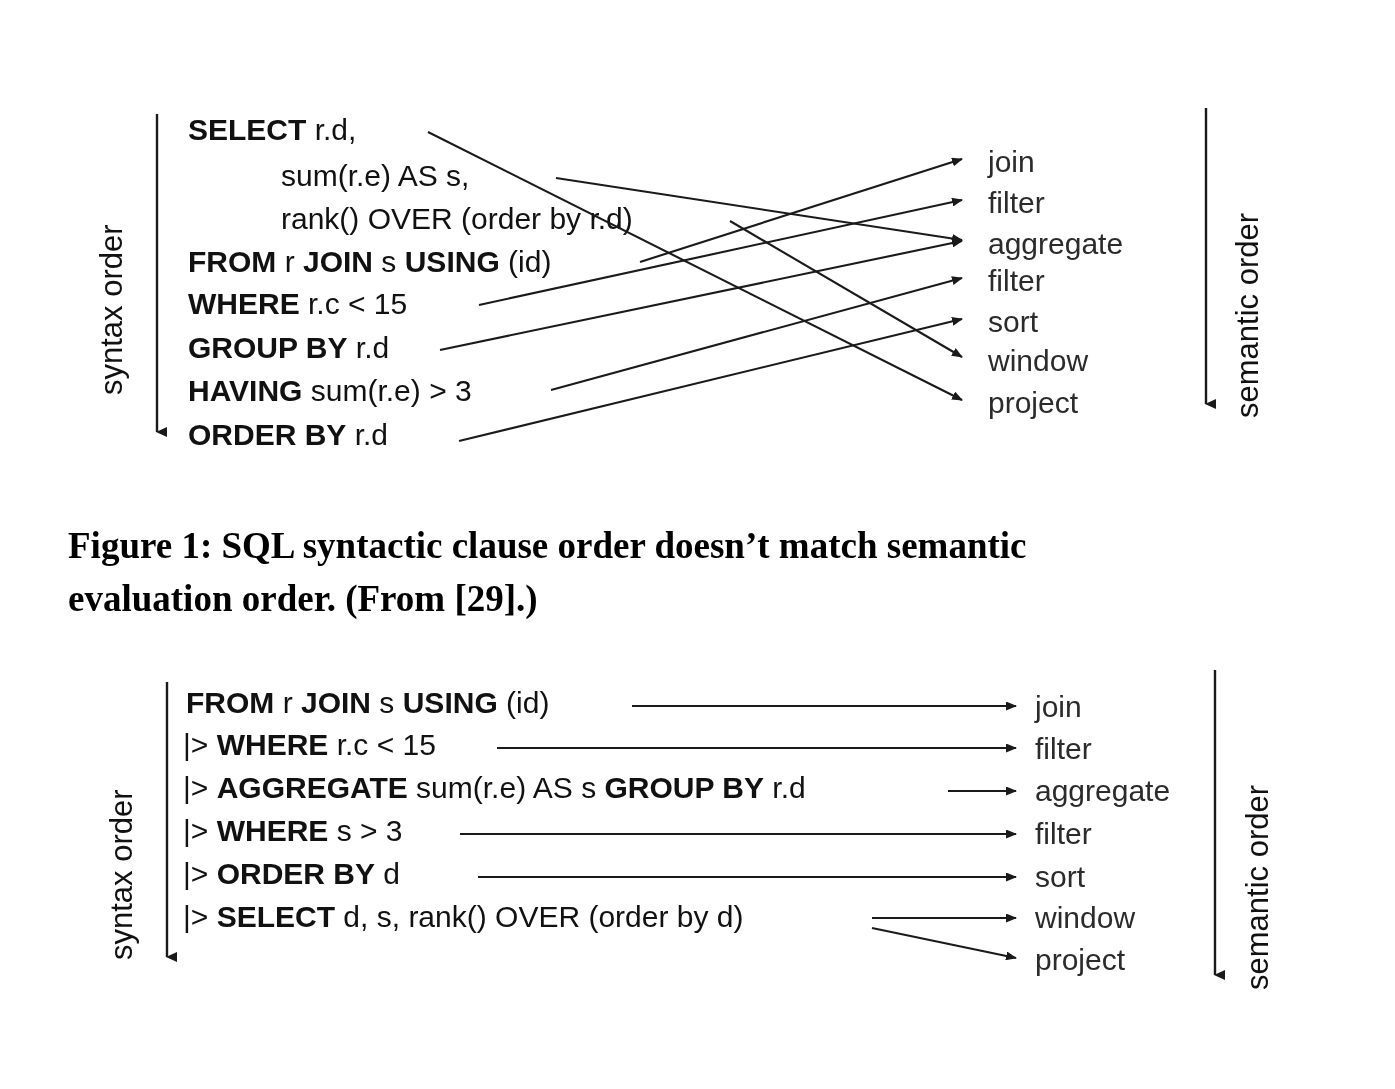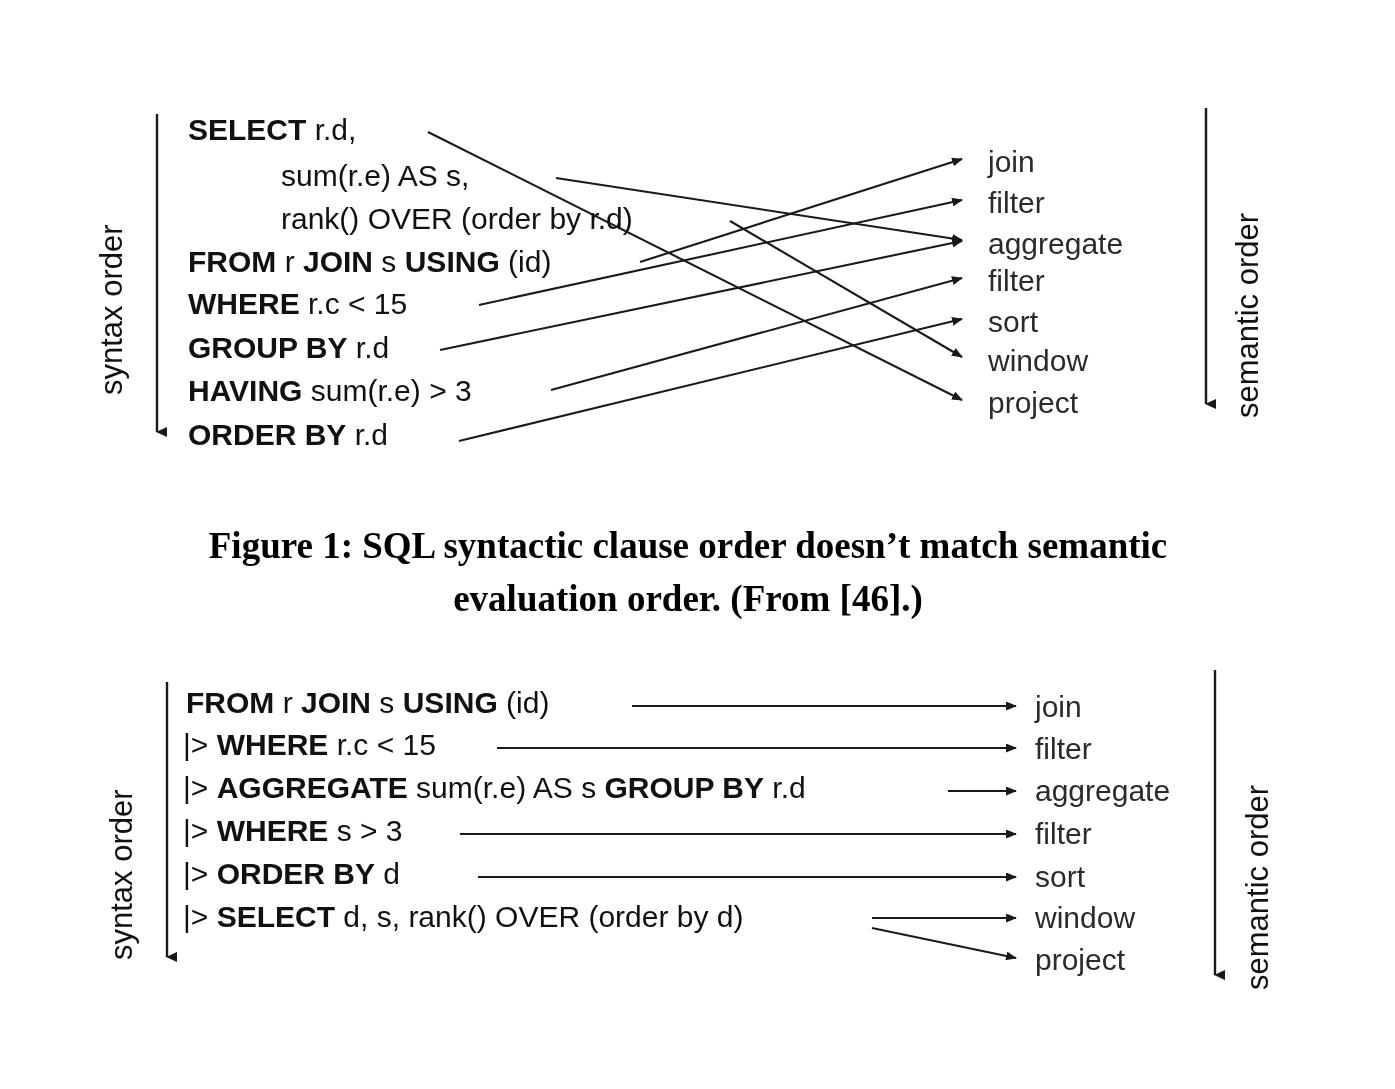--- a/index.html
+++ b/index.html
@@ -54,21 +54,20 @@
   .caption {
     position: absolute;
     left: 68px;
     top: 520px;
     width: 1240px;
     font-family: "Liberation Serif", serif;
     font-weight: bold;
     font-size: 37px;
     line-height: 1.42;
     color: #000000;
-    text-align: center;
   }
 </style>
 </head>
 <body>
 
 <div class="figure-block" id="figure-1">
   <svg class="diagram-svg" width="1395" height="500" viewBox="0 0 1395 500">
     <defs>
       <marker id="ah1" markerWidth="11" markerHeight="9" refX="10" refY="4.5" orient="auto" markerUnits="userSpaceOnUse">
         <path d="M0,0 L11,4.5 L0,9 z" fill="#1a1a1a"></path>
@@ -108,21 +107,21 @@
     <text class="op-label" x="988" y="371">window</text>
     <text class="op-label" x="988" y="413">project</text>
 
     <line class="rule-line" x1="1206" y1="108" x2="1206" y2="404" marker-end="url(#ahv1)"></line>
     <text class="axis-label" x="0" y="0" transform="translate(1258,418) rotate(-90)">semantic order</text>
   </svg>
 </div>
 
 <div class="caption">
   <div>Figure 1: SQL syntactic clause order doesn’t match semantic</div>
-  <div>evaluation order. (From [46].)</div>
+  <div>evaluation order. (From [29].)</div>
 </div>
 
 <div class="figure-block" id="figure-2">
   <svg class="diagram-svg" width="1395" height="400" viewBox="0 0 1395 400">
     <defs>
       <marker id="ah2" markerWidth="11" markerHeight="9" refX="10" refY="4.5" orient="auto" markerUnits="userSpaceOnUse">
         <path d="M0,0 L11,4.5 L0,9 z" fill="#1a1a1a"></path>
       </marker>
       <marker id="ahv2" markerWidth="10" markerHeight="11" refX="5" refY="10" orient="auto" markerUnits="userSpaceOnUse">
         <path d="M0,0 L5,11 L10,0 z" fill="#1a1a1a"></path>

